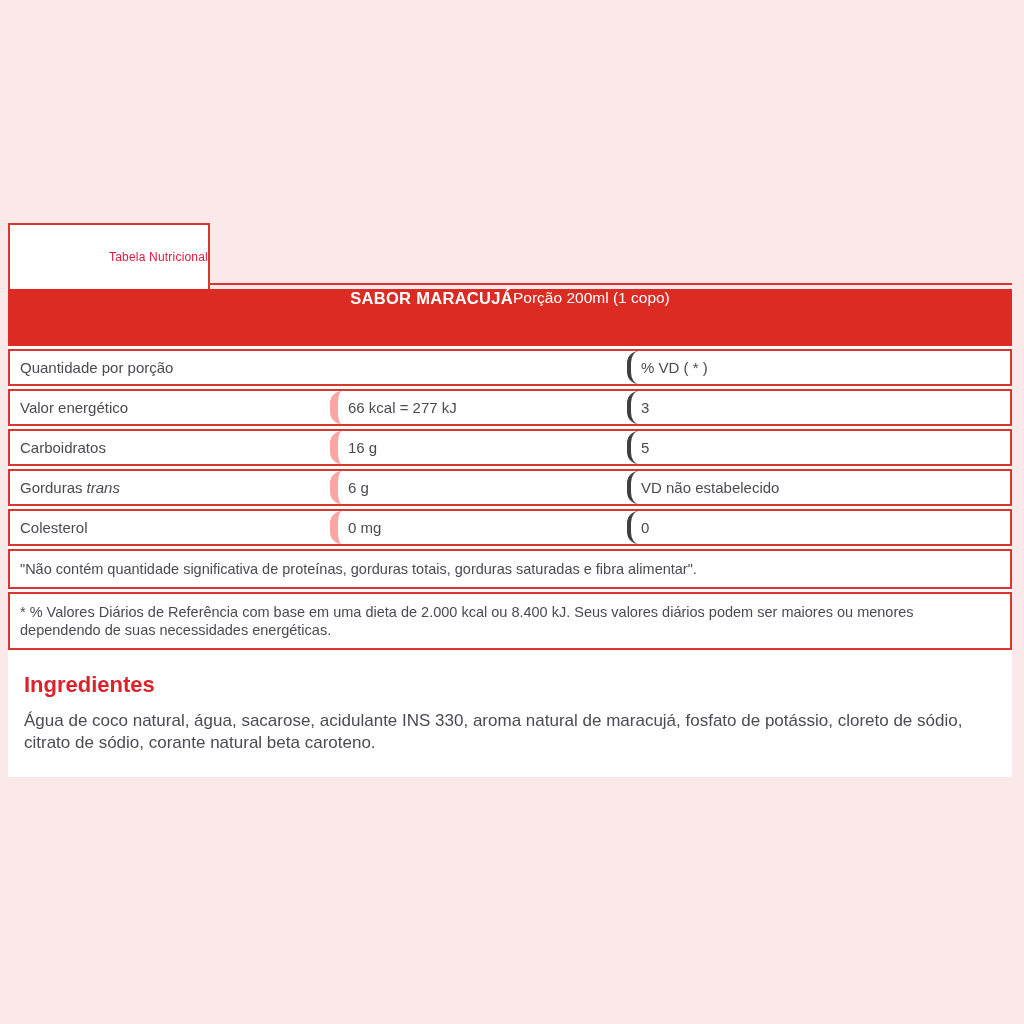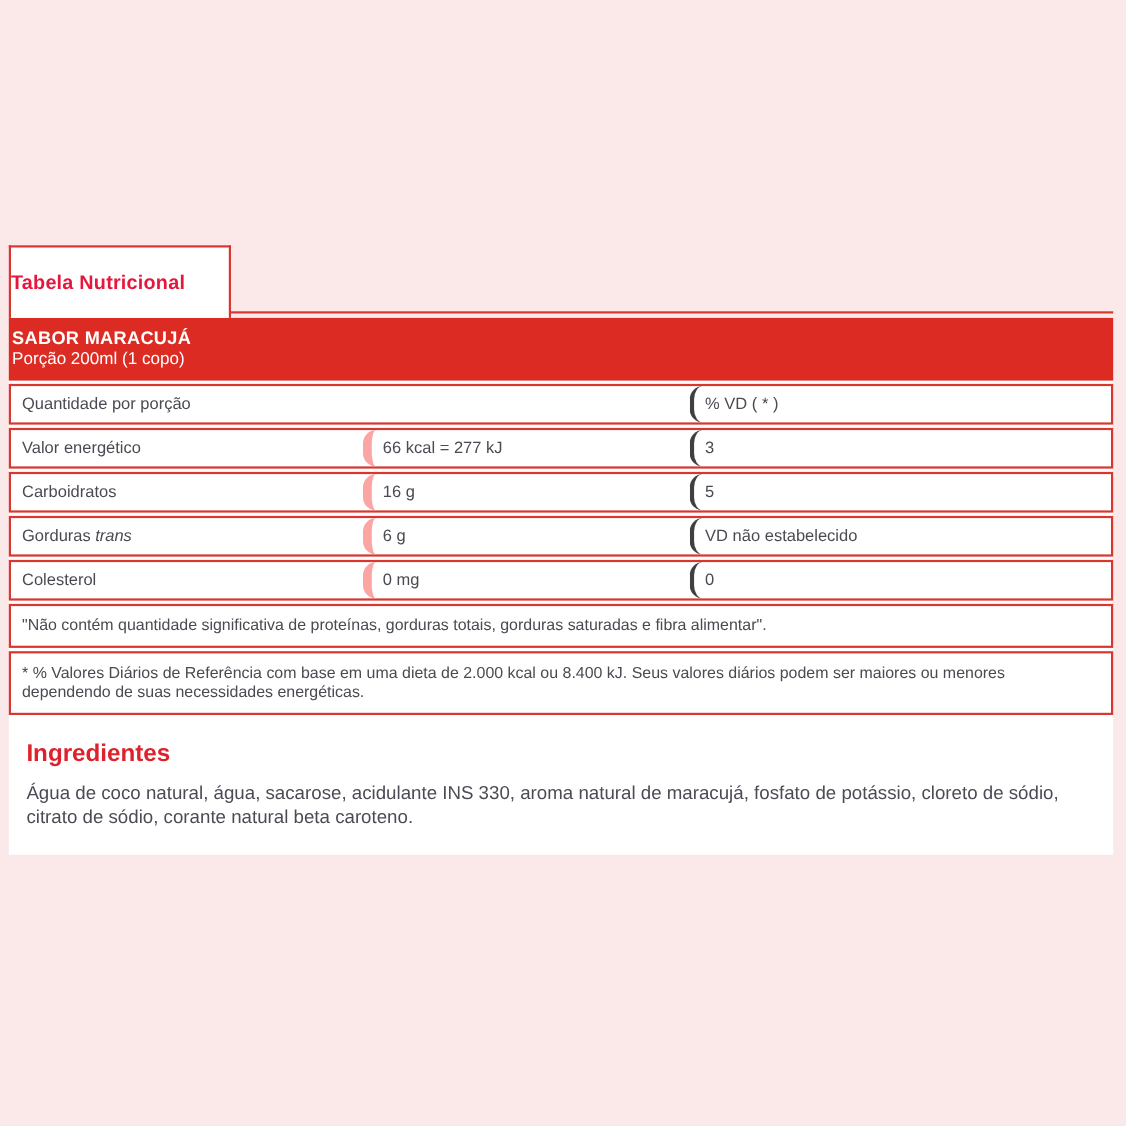--- a/index.html
+++ b/index.html
@@ -20,43 +20,43 @@
     width:1004px;
   }
 
   
   .tab-row { display:flex; height:66px; align-items:stretch; }
   .tab {
     width:202px;
     background:#ffffff;
     border:2px solid #d8362e;
     border-bottom:none;
-    display:flex; align-items:center; justify-content:flex-start;
+    display:flex; align-items:center; justify-content:flex-end;
     color:#e5173d;
-    font-size:18px; font-weight:bold;
+    font-size:12px; font-weight:normal;
     letter-spacing:0.2px;
     cursor:pointer;
   }
   .tab-filler {
     flex:1;
     border-bottom:2px solid #d8362e;
     margin-bottom:4px;
   }
 
   
   .panel {
     background:#ffffff;
     padding-bottom:18px;
   }
 
   .red-header {
     height:57px;
     background:#dc2b22;
     color:#ffffff;
-    display:flex; flex-direction:column; justify-content:center;
+    display:flex; flex-direction:row; justify-content:center;
     padding:0 3px;
   }
   .red-header .flavor   { font-size:16.5px; font-weight:bold; line-height:19px; letter-spacing:0.3px; }
   .red-header .portion  { font-size:15.5px; font-weight:normal; line-height:18px; }
 
   
   .nrow {
     display:flex;
     border:2px solid #d8362e;
     background:#ffffff;

